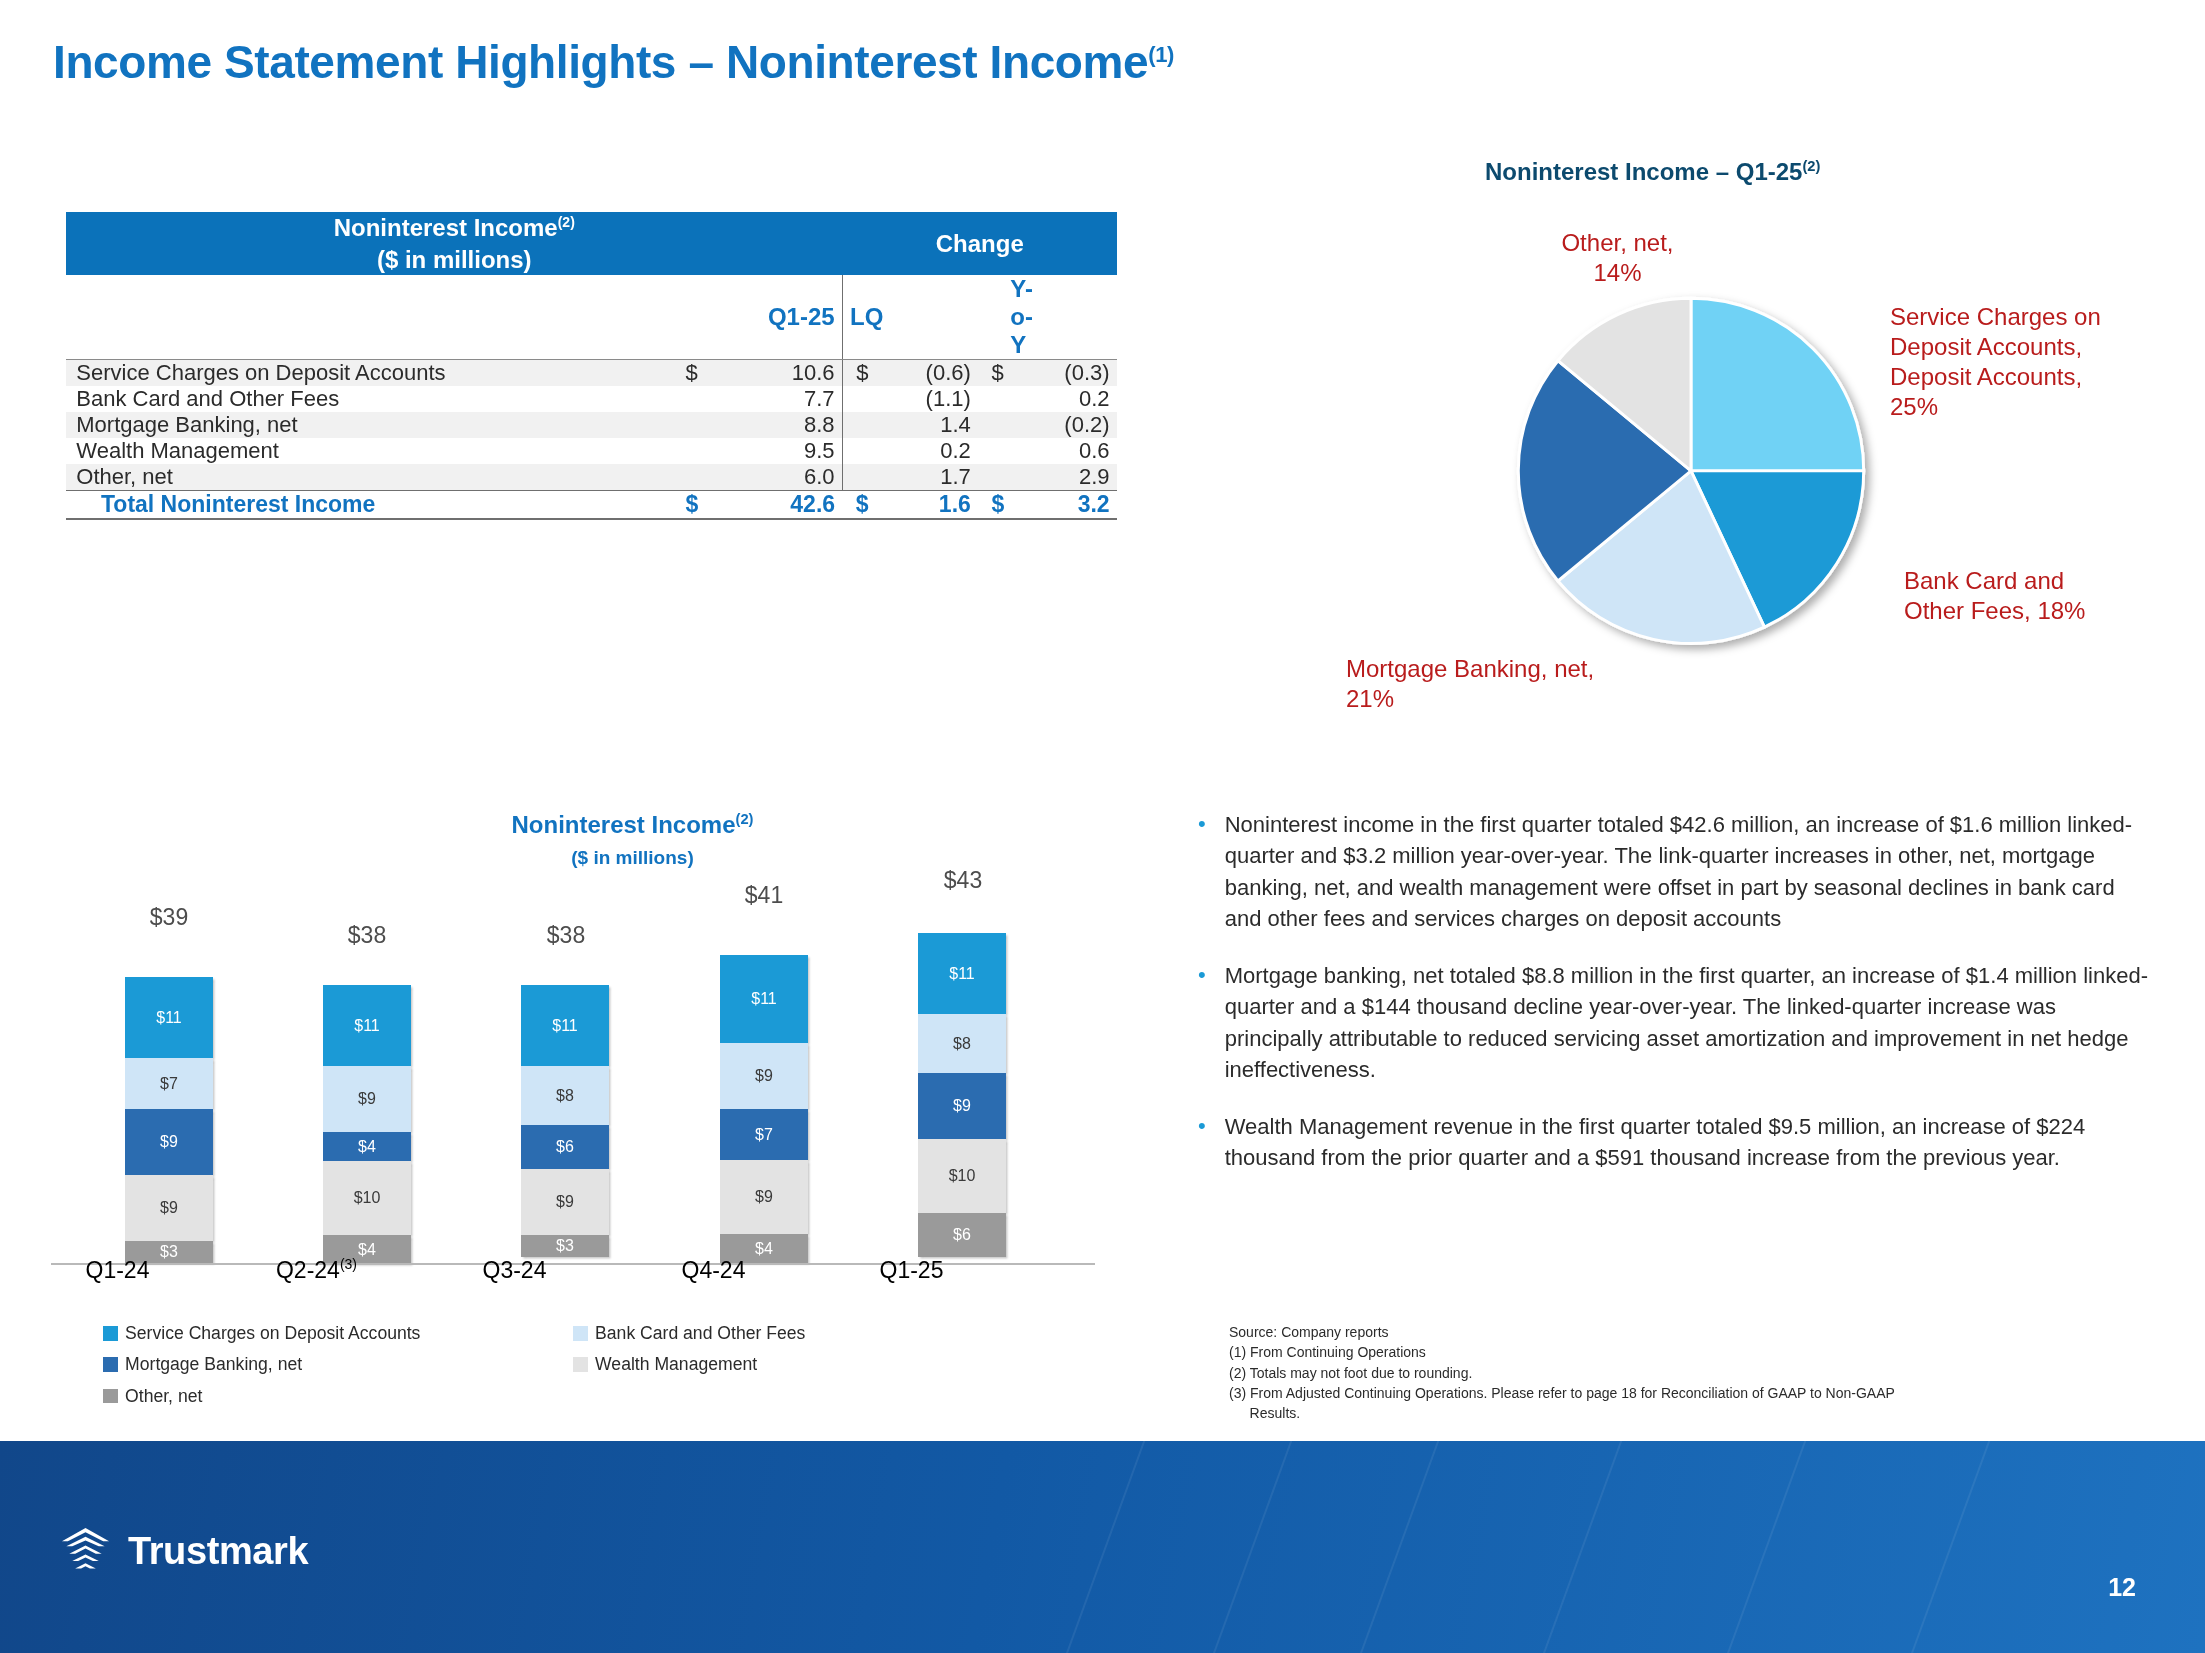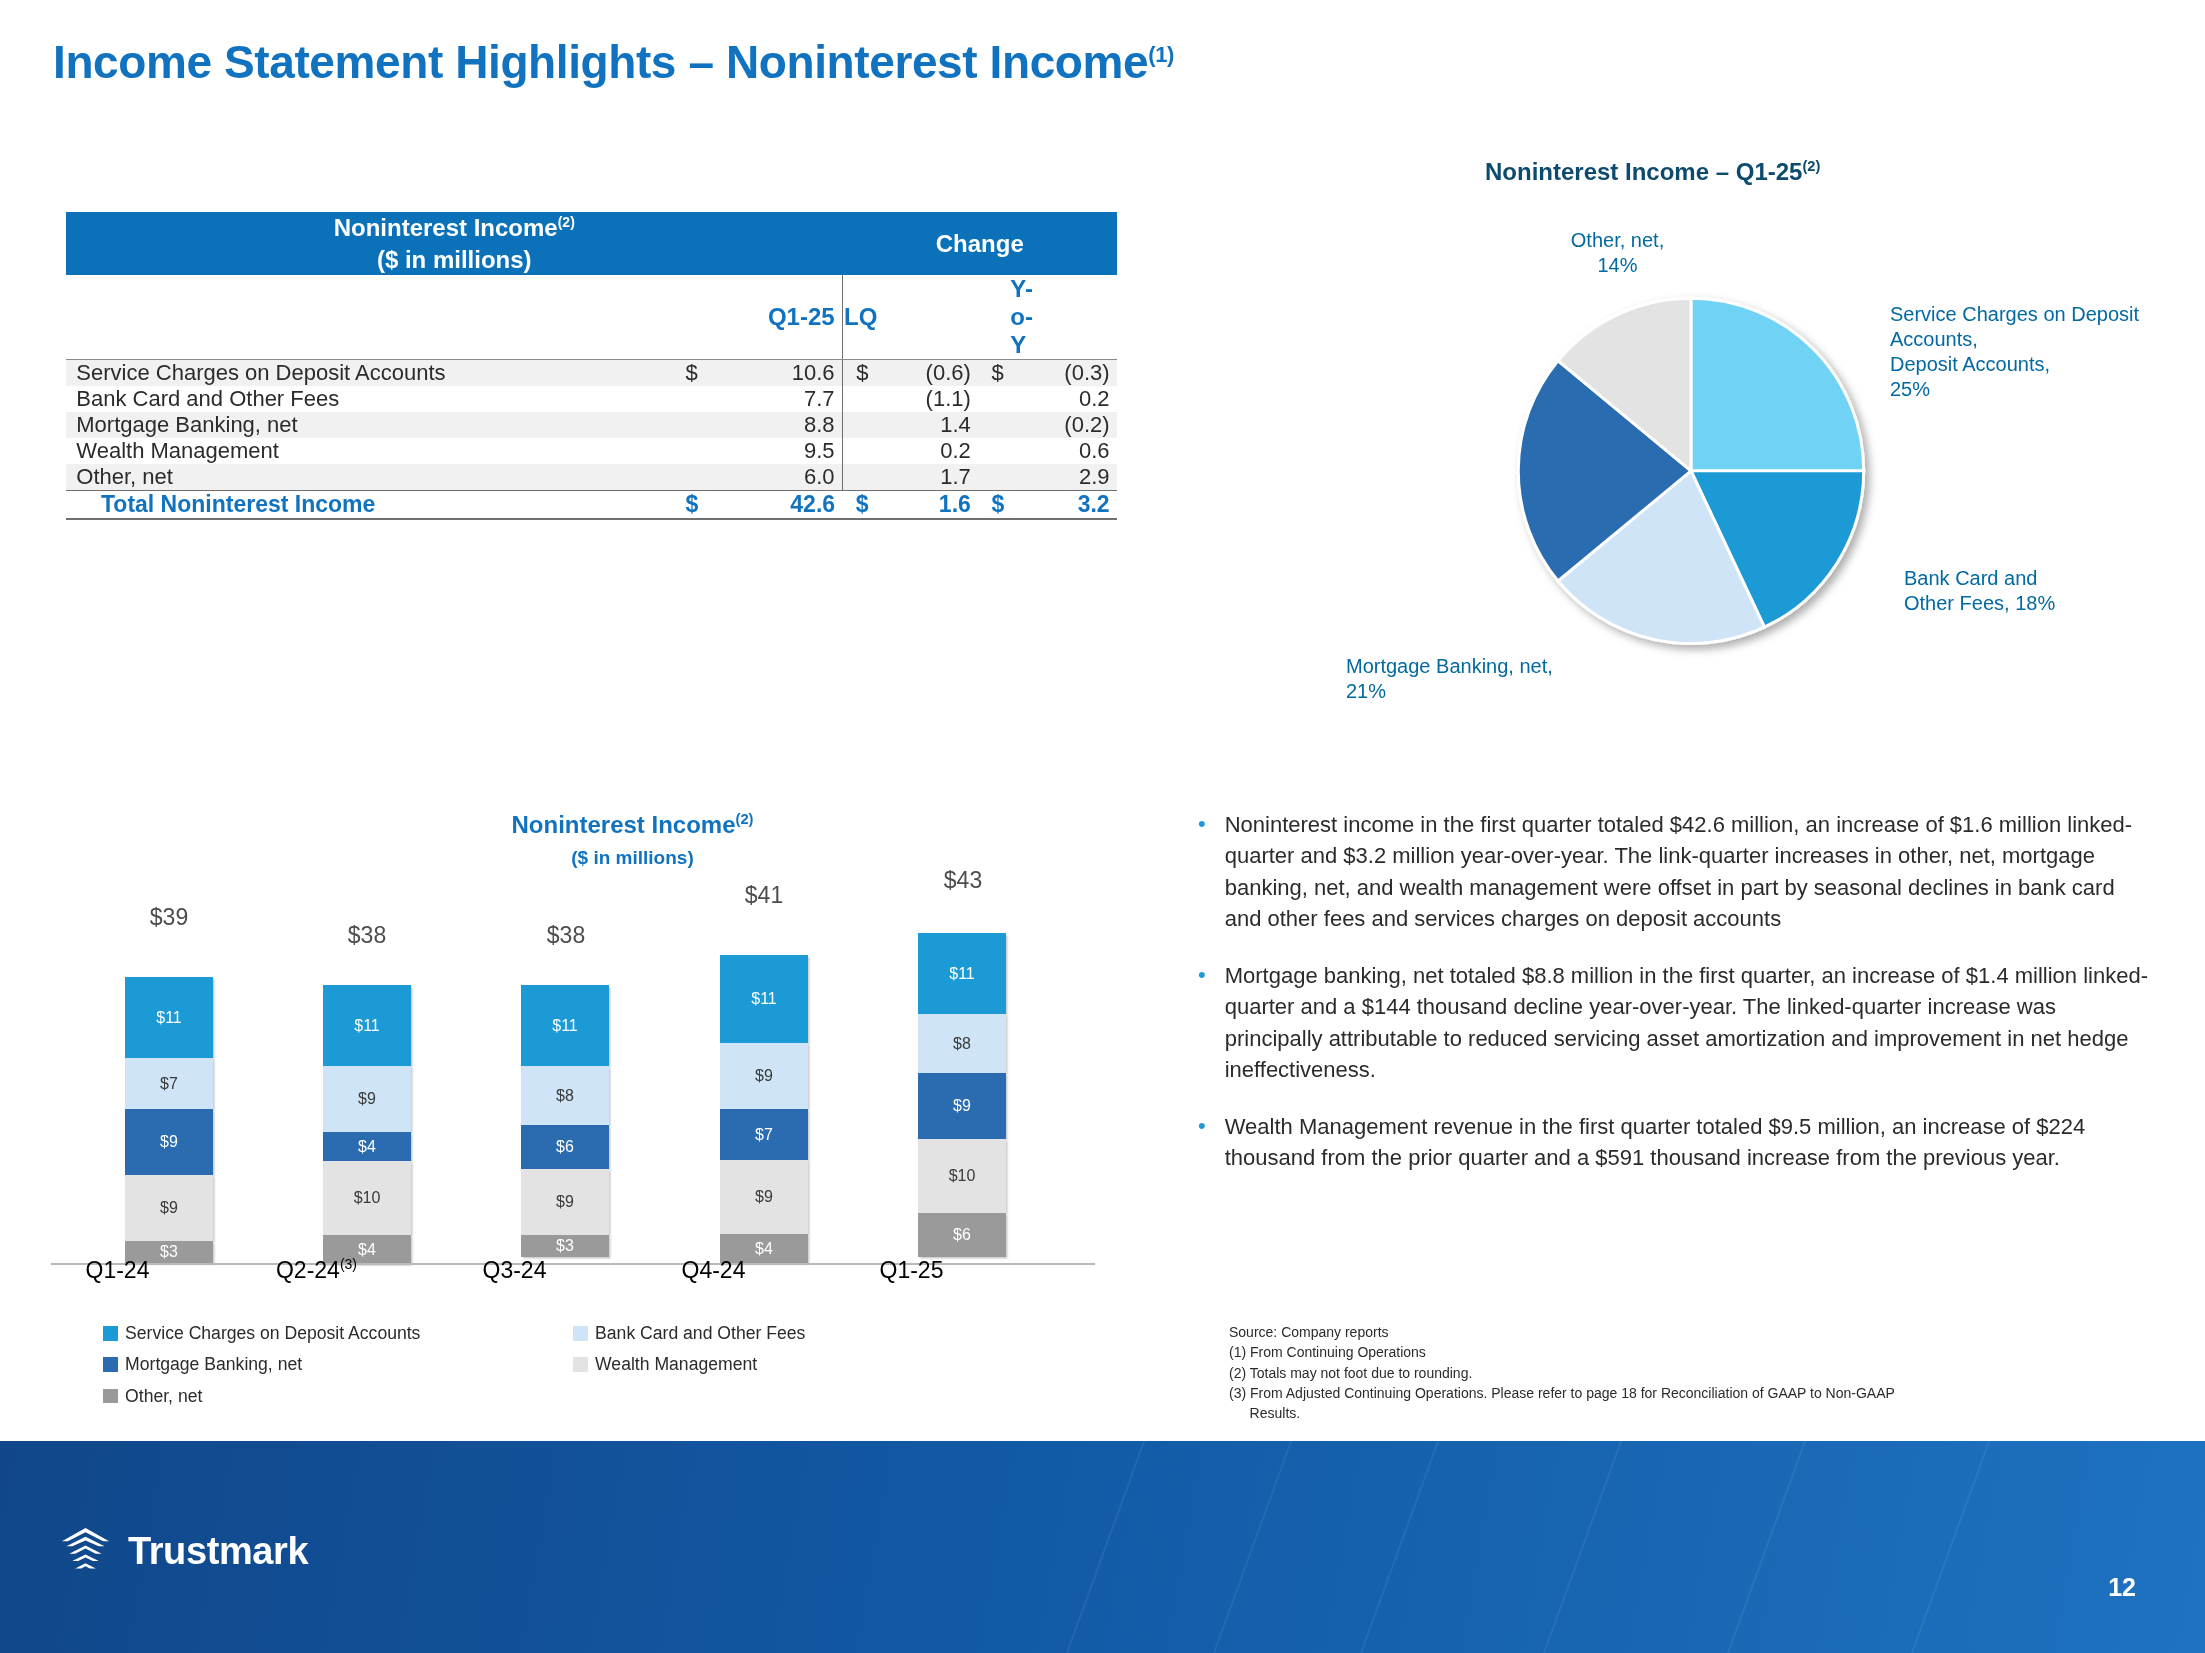--- a/index.html
+++ b/index.html
@@ -50,21 +50,21 @@
   }
   .total .label{padding-left:35px !important;}
 
   
   .pie-title{
     position:absolute;left:1485px;top:158px;width:515px;text-align:left;
     font-size:24px;font-weight:bold;color:#0c4a6e;
   }
   .pie-title sup{font-size:14.7px;vertical-align:super;}
   .pie-area{position:absolute;left:1206px;top:184px;width:970px;height:559px;}
-  .pie-label{position:absolute;font-size:20px;color:#0369a1;line-height:1.25;}
+  .pie-label{position:absolute;font-size:24px;color:#b91c1c;line-height:1.25;}
 
   
   .bar-title{
     position:absolute;left:412px;top:809px;width:441px;text-align:center;
     font-size:24px;font-weight:bold;color:#1173c0;line-height:1.3;
   }
   .bar-title .sub{font-size:19px;}
   .bar-title sup{font-size:14.7px;vertical-align:super;}
   .chart{position:absolute;left:51px;top:867px;width:1088px;height:397px;}
   .bar-col{position:absolute;bottom:0;width:88px;}
@@ -118,21 +118,21 @@
       <td class="hdr-title" colspan="3">
         <span>Noninterest Income</span><sup>(2)</sup><br>
         <span>($ in millions)</span>
       </td>
       <td class="hdr-change" colspan="4">Change</td>
     </tr>
     <tr class="subhdr">
       <td></td>
       <td></td>
       <td class="num">Q1-25</td>
-      <td class="colsep" style="padding-left:1px;">LQ</td>
+      <td class="colsep" style="padding-left:7px;">LQ</td>
       <td></td>
       <td style="padding-left:32px;">Y-o-Y</td>
       <td></td>
     </tr>
 
     <tr class="row alt">
       <td class="label">Service Charges on Deposit Accounts</td>
       <td class="cur">$</td>
       <td class="num">10.6</td>
       <td class="cur colsep">$</td>

